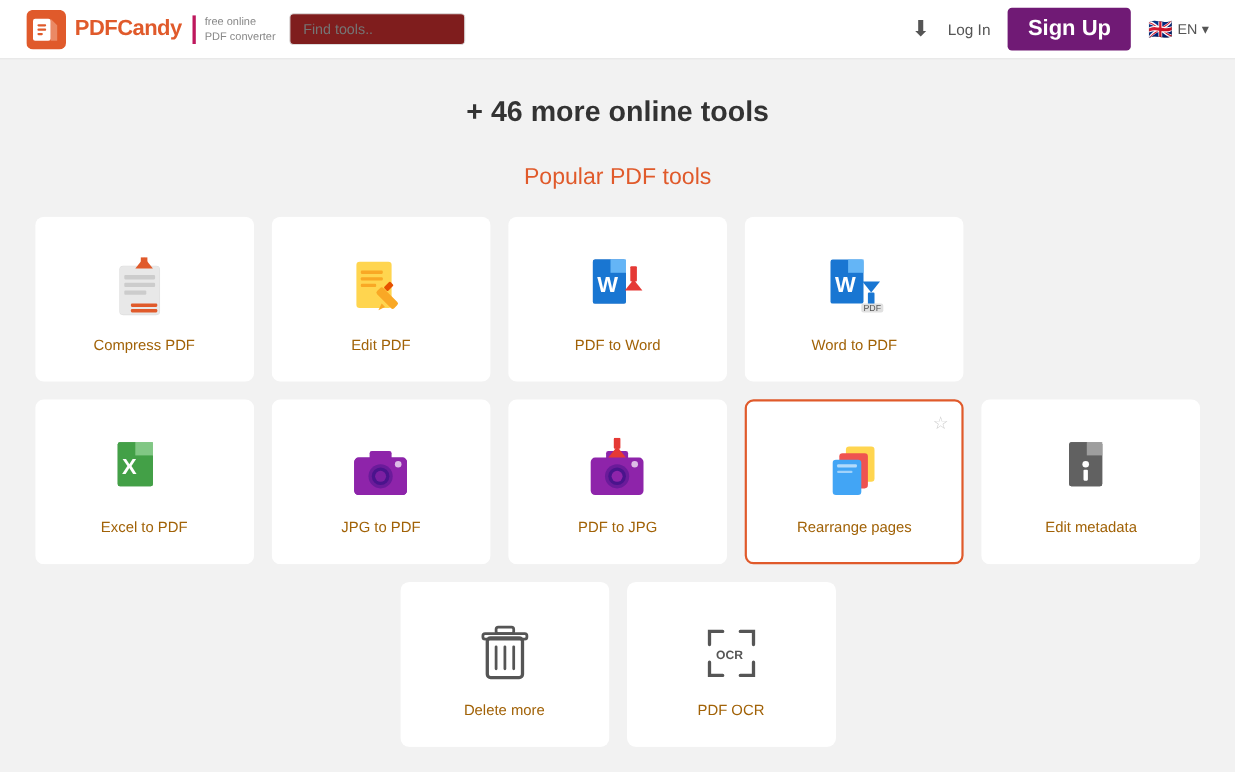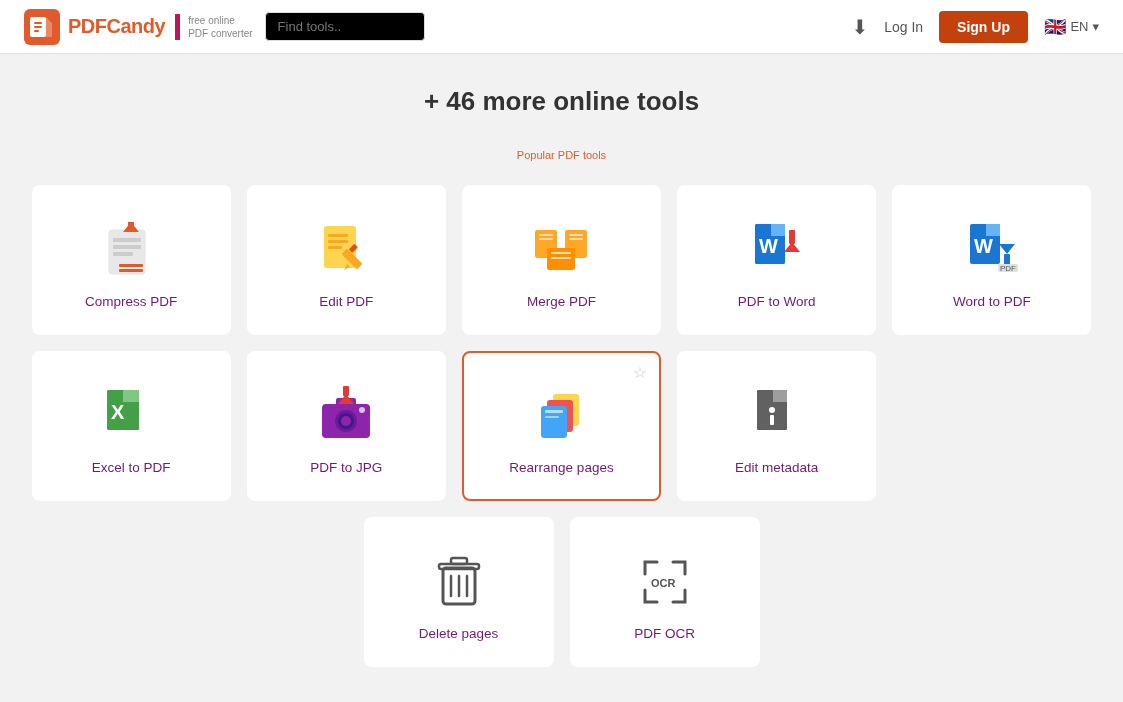--- a/index.html
+++ b/index.html
@@ -32,56 +32,56 @@
     .logo-text {
       font-size: 20px;
       font-weight: 700;
       color: #e05a2b;
       letter-spacing: -0.5px;
     }
     .logo-sub {
       font-size: 10px;
       color: #888;
       line-height: 1.3;
-      border-left: 5px solid #be185d;
+      border-left: 3px solid #be185d;
       padding-left: 8px;
       margin-left: 2px;
     }
     .search-input {
       border: 1px solid #ddd;
       border-radius: 4px;
       padding: 6px 12px;
       font-size: 13px;
       color: #aaa;
       width: 160px;
       outline: none;
-      background: #000000;
+      background: #7f1d1d;
     }
     .header-right {
       display: flex;
       align-items: center;
       gap: 16px;
     }
     .download-icon { color: #555; font-size: 20px; cursor: pointer; }
     .login-btn {
       color: #555;
       font-size: 14px;
       cursor: pointer;
       text-decoration: none;
       background: none;
       border: none;
       font-family: Liberation Sans, sans-serif;
     }
     .signup-btn {
-      background: #c2410c;
+      background: #701a75;
       color: #fff;
       border: none;
       border-radius: 4px;
       padding: 8px 18px;
-      font-size: 14px;
+      font-size: 20px;
       font-weight: 600;
       cursor: pointer;
       font-family: inherit;
     }
     .lang-selector {
       display: flex;
       align-items: center;
       gap: 4px;
       font-size: 13px;
       color: #555;
@@ -99,21 +99,21 @@
     }
     .page-title {
       text-align: center;
       font-size: 26px;
       font-weight: 600;
       color: #333;
       margin-bottom: 10px;
     }
     .section-subtitle {
       text-align: center;
-      font-size: 11px;
+      font-size: 21px;
       color: #e05a2b;
       margin-bottom: 24px;
       margin-top: 32px;
     }
     .tools-grid {
       display: grid;
       grid-template-columns: repeat(5, 1fr);
       gap: 16px;
       margin-bottom: 16px;
     }
@@ -140,21 +140,21 @@
     .tool-card.active {
       border: 2px solid #e05a2b;
     }
     .tool-icon {
       width: 60px;
       height: 60px;
       margin-bottom: 14px;
     }
     .tool-label {
       font-size: 13.5px;
-      color: #701a75;
+      color: #a16207;
       text-align: center;
       font-weight: 500;
     }
     .star-icon {
       position: absolute;
       top: 10px;
       right: 12px;
       font-size: 16px;
       color: #ccc;
     }
@@ -239,35 +239,20 @@
         <rect x="12" y="20" width="20" height="3" rx="1" fill="#f9a825"></rect>
         <rect x="12" y="26" width="14" height="3" rx="1" fill="#f9a825"></rect>
 
         <rect x="32" y="28" width="8" height="22" rx="2" fill="#f9a825" transform="rotate(-45 36 39)"></rect>
         <polygon points="28,50 31,44 34,47" fill="#f9a825"></polygon>
         <rect x="33" y="26" width="8" height="5" rx="1" fill="#e65100" transform="rotate(-45 37 28)"></rect>
       </svg>
       <span class="tool-label">Edit PDF</span>
     </div>
 
-    <div class="tool-card">
-      <svg class="tool-icon" viewBox="0 0 60 60" xmlns="http://www.w3.org/2000/svg">
-
-        <rect x="4" y="10" width="22" height="28" rx="2" fill="#ffa726"></rect>
-        <rect x="8" y="14" width="14" height="2" rx="1" fill="#fff" opacity="0.6"></rect>
-        <rect x="8" y="18" width="14" height="2" rx="1" fill="#fff" opacity="0.6"></rect>
-        <rect x="34" y="10" width="22" height="28" rx="2" fill="#ffa726"></rect>
-        <rect x="38" y="14" width="14" height="2" rx="1" fill="#fff" opacity="0.6"></rect>
-        <rect x="38" y="18" width="14" height="2" rx="1" fill="#fff" opacity="0.6"></rect>
-        <rect x="16" y="28" width="28" height="22" rx="2" fill="#ff8f00"></rect>
-        <rect x="20" y="32" width="20" height="2" rx="1" fill="#fff" opacity="0.7"></rect>
-        <rect x="20" y="37" width="20" height="2" rx="1" fill="#fff" opacity="0.7"></rect>
-      </svg>
-      <span class="tool-label">Merge PDF</span>
-    </div>
 
     <div class="tool-card">
       <svg class="tool-icon" viewBox="0 0 60 60" xmlns="http://www.w3.org/2000/svg">
 
         <rect x="8" y="4" width="30" height="40" rx="2" fill="#1565c0"></rect>
         <rect x="8" y="4" width="30" height="40" rx="2" fill="#1976d2"></rect>
         <polygon points="24,4 38,4 38,16" fill="#90caf9"></polygon>
         <rect x="24" y="4" width="14" height="12" rx="0" fill="#64b5f6"></rect>
 
         <text x="12" y="33" font-size="20" font-weight="bold" fill="white" font-family="Arial">W</text>
@@ -305,20 +290,36 @@
 
         <text x="10" y="33" font-size="20" font-weight="bold" fill="white" font-family="Arial">X</text>
 
         <rect x="4" y="46" width="14" height="10" rx="1" fill="#fff" opacity="0.3"></rect>
         <rect x="20" y="46" width="14" height="10" rx="1" fill="#fff" opacity="0.3"></rect>
         <rect x="4" y="52" width="14" height="2" rx="0" fill="#fff" opacity="0.2"></rect>
       </svg>
       <span class="tool-label">Excel to PDF</span>
     </div>
 
+    <div class="tool-card">
+      <svg class="tool-icon" viewBox="0 0 60 60" xmlns="http://www.w3.org/2000/svg">
+
+        <rect x="6" y="18" width="48" height="34" rx="4" fill="#7b1fa2"></rect>
+        <rect x="6" y="18" width="48" height="34" rx="4" fill="#8e24aa"></rect>
+
+        <circle cx="30" cy="35" r="11" fill="#6a1b9a"></circle>
+        <circle cx="30" cy="35" r="8" fill="#4a148c"></circle>
+        <circle cx="30" cy="35" r="5" fill="#7b1fa2"></circle>
+
+        <rect x="20" y="12" width="20" height="8" rx="2" fill="#8e24aa"></rect>
+
+        <circle cx="46" cy="24" r="3" fill="#fff" opacity="0.7"></circle>
+      </svg>
+      <span class="tool-label">JPG to PDF</span>
+    </div>
 
     <div class="tool-card">
       <svg class="tool-icon" viewBox="0 0 60 60" xmlns="http://www.w3.org/2000/svg">
 
         <rect x="6" y="18" width="48" height="34" rx="4" fill="#8e24aa"></rect>
         <circle cx="30" cy="35" r="11" fill="#6a1b9a"></circle>
         <circle cx="30" cy="35" r="8" fill="#4a148c"></circle>
         <circle cx="30" cy="35" r="5" fill="#8e24aa"></circle>
         <rect x="20" y="12" width="20" height="8" rx="2" fill="#8e24aa"></rect>
         <circle cx="46" cy="24" r="3" fill="#fff" opacity="0.7"></circle>
@@ -363,21 +364,21 @@
       <svg class="tool-icon" viewBox="0 0 60 60" xmlns="http://www.w3.org/2000/svg">
 
         <rect x="14" y="16" width="32" height="36" rx="3" fill="none" stroke="#555" stroke-width="3"></rect>
         <rect x="10" y="12" width="40" height="5" rx="2" fill="none" stroke="#555" stroke-width="2.5"></rect>
         <rect x="22" y="6" width="16" height="6" rx="2" fill="none" stroke="#555" stroke-width="2.5"></rect>
 
         <line x1="22" y1="24" x2="22" y2="44" stroke="#555" stroke-width="2.5" stroke-linecap="round"></line>
         <line x1="30" y1="24" x2="30" y2="44" stroke="#555" stroke-width="2.5" stroke-linecap="round"></line>
         <line x1="38" y1="24" x2="38" y2="44" stroke="#555" stroke-width="2.5" stroke-linecap="round"></line>
       </svg>
-      <span class="tool-label">Delete pages</span>
+      <span class="tool-label">Delete more</span>
     </div>
 
 
     <div class="tool-card" style="min-height:150px;flex:0 0 190px;max-width:190px;">
       <svg class="tool-icon" viewBox="0 0 60 60" xmlns="http://www.w3.org/2000/svg">
 
         <path d="M10 22 L10 10 L22 10" fill="none" stroke="#555" stroke-width="3" stroke-linecap="round"></path>
 
         <path d="M38 10 L50 10 L50 22" fill="none" stroke="#555" stroke-width="3" stroke-linecap="round"></path>
 

